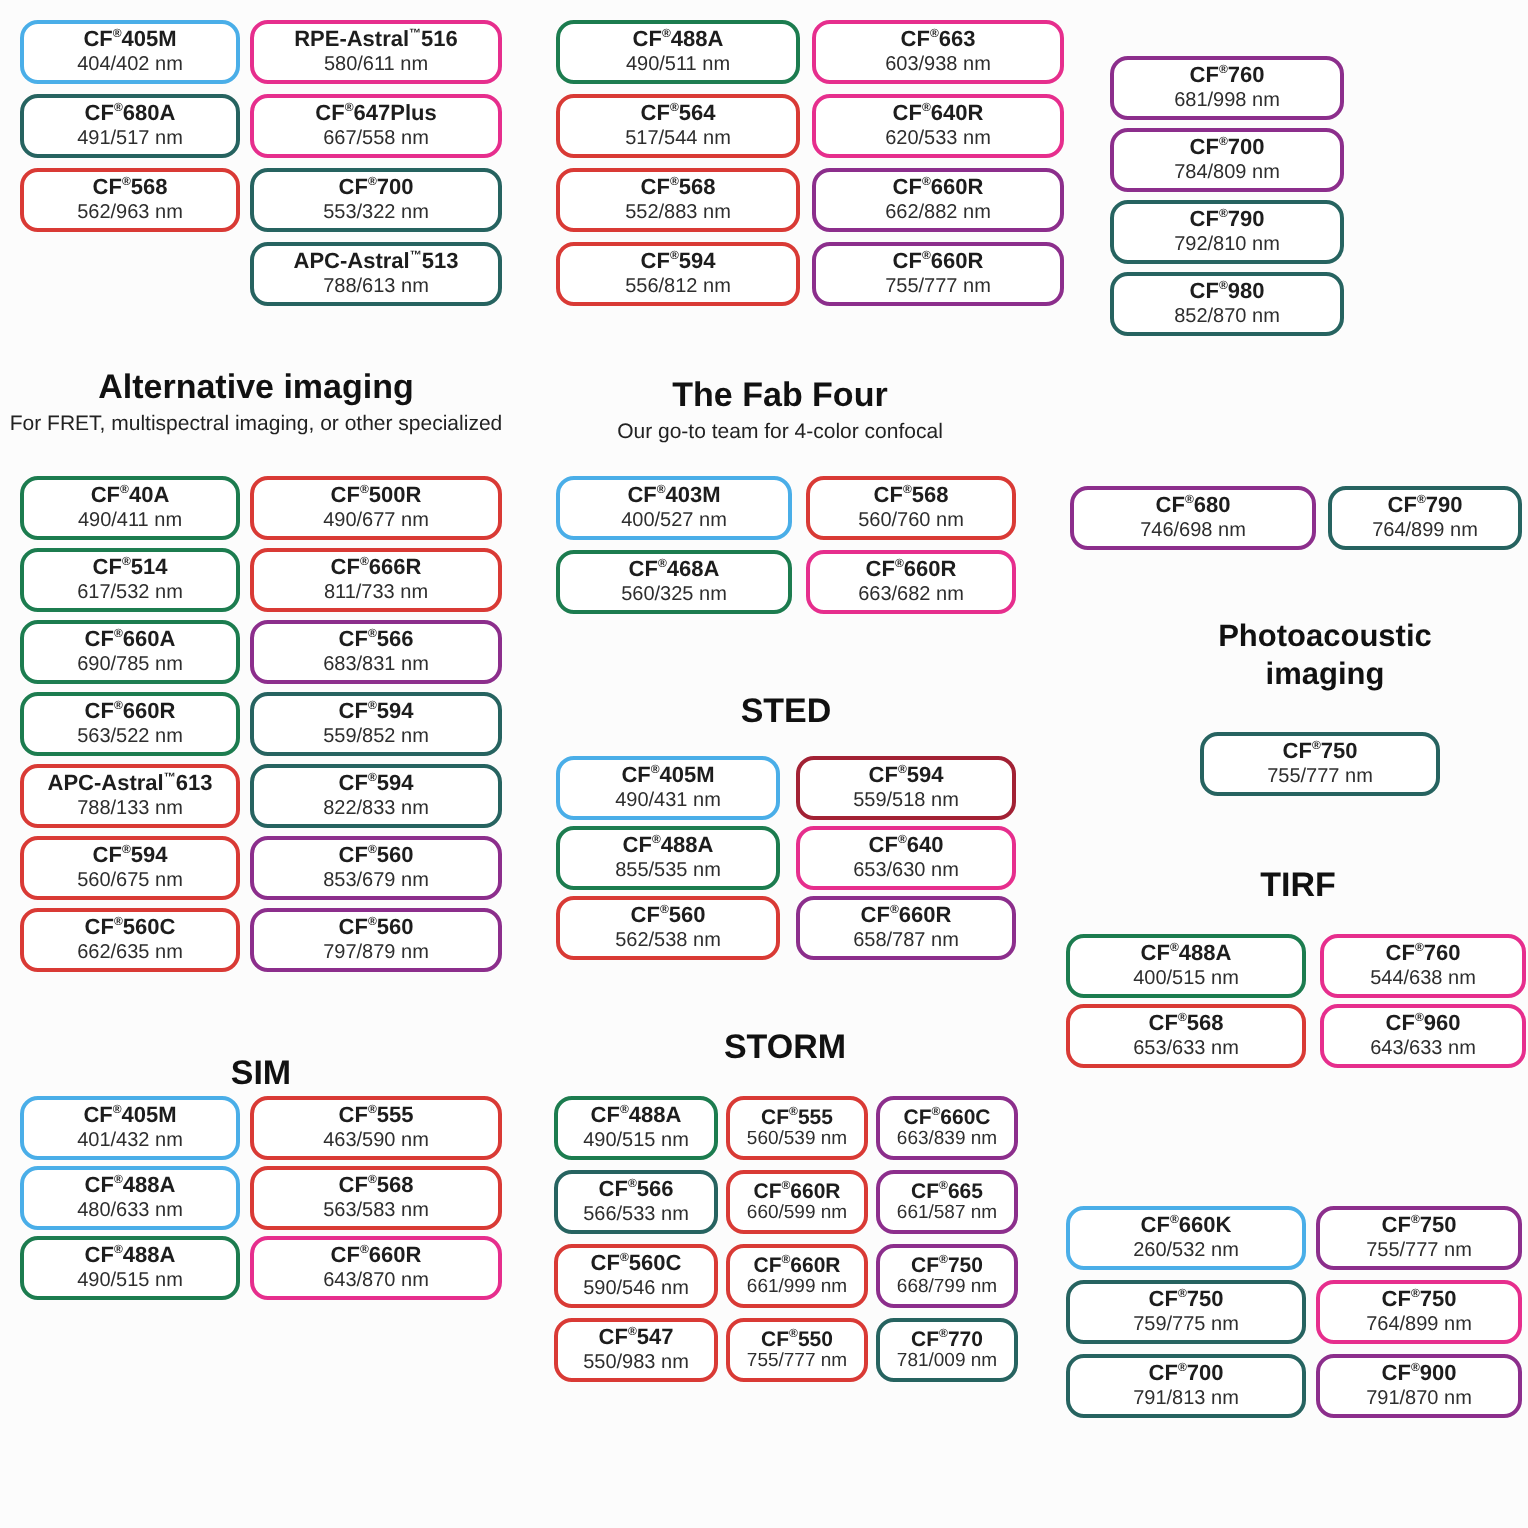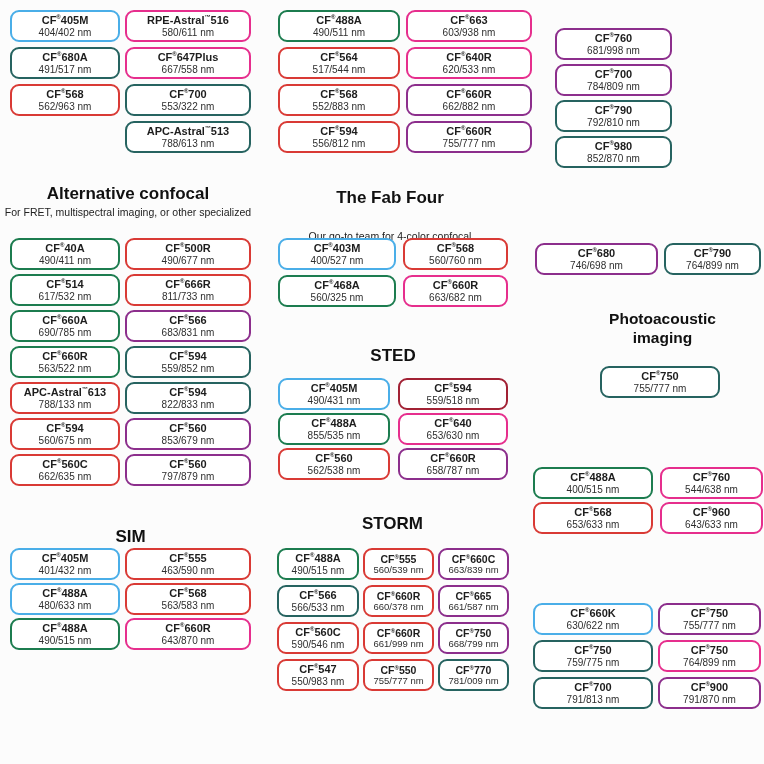--- a/index.html
+++ b/index.html
@@ -26,21 +26,21 @@
   #top-col3{left:278px;top:10px;width:122px;gap:5px;}
   #top-col4{left:406px;top:10px;width:126px;gap:5px;}
   #top-col5{left:555px;top:28px;width:117px;gap:4px;}
 
   #t-alt{left:0px;top:184px;width:256px;}
   #s-alt{left:0px;top:206px;width:256px;}
   #as-col1{left:10px;top:238px;width:110px;gap:4px;}
   #as-col2{left:125px;top:238px;width:126px;gap:4px;}
 
   #t-ff{left:265px;top:188px;width:250px;}
-  #s-ff{left:265px;top:210px;width:250px;margin-top:20px;}
+  #s-ff{left:265px;top:210px;width:250px;}
   #ff-col1{left:278px;top:238px;width:118px;gap:5px;}
   #ff-col2{left:403px;top:238px;width:105px;gap:5px;}
 
   #t-sted{left:278px;top:346px;width:230px;}
   #sted-col1{left:278px;top:378px;width:112px;gap:3px;}
   #sted-col2{left:398px;top:378px;width:110px;gap:3px;}
 
   #right-pair{left:535px;top:243px;}
   #right-pair .pill:nth-child(1){width:123px;}
   #right-pair .pill:nth-child(2){width:97px;}
@@ -152,21 +152,21 @@
       <div class="pill" style="border-color: rgb(38, 99, 96);">
         <div class="pill-name">CF<sup>®</sup>790</div>
         <div class="pill-exem">792/810 nm</div>
       </div>
       <div class="pill" style="border-color: rgb(38, 99, 96);">
         <div class="pill-name">CF<sup>®</sup>980</div>
         <div class="pill-exem">852/870 nm</div>
       </div>
     </div>
 
-  <div class="sec-title" id="t-alt">Alternative confocal</div>
+  <div class="sec-title" id="t-alt">Alternative imaging</div>
   <div class="sec-sub" id="s-alt">For FRET, multispectral imaging, or other specialized</div>
   <div class="pill-col" id="as-col1">
       <div class="pill" style="border-color: rgb(28, 124, 79);">
         <div class="pill-name">CF<sup>®</sup>40A</div>
         <div class="pill-exem">490/411 nm</div>
       </div>
       <div class="pill" style="border-color: rgb(28, 124, 79);">
         <div class="pill-name">CF<sup>®</sup>514</div>
         <div class="pill-exem">617/532 nm</div>
       </div>
@@ -287,20 +287,21 @@
     </div>
 
   <div class="sec-title" id="t-pa">Photoacoustic imaging</div>
   <div class="pill-col" id="pa-col">
       <div class="pill" style="border-color: rgb(38, 99, 96);">
         <div class="pill-name">CF<sup>®</sup>750</div>
         <div class="pill-exem">755/777 nm</div>
       </div>
     </div>
 
+  <div class="sec-title" id="t-tirf">TIRF</div>
   <div class="pill-col" id="tirf-col1">
       <div class="pill" style="border-color: rgb(28, 124, 79);">
         <div class="pill-name">CF<sup>®</sup>488A</div>
         <div class="pill-exem">400/515 nm</div>
       </div>
       <div class="pill" style="border-color: rgb(217, 58, 53);">
         <div class="pill-name">CF<sup>®</sup>568</div>
         <div class="pill-exem">653/633 nm</div>
       </div>
     </div>
@@ -364,21 +365,21 @@
         <div class="pill-exem">550/983 nm</div>
       </div>
     </div>
   <div class="pill-col" id="storm-col2">
       <div class="pill" style="border-color: rgb(217, 58, 53);">
         <div class="pill-name">CF<sup>®</sup>555</div>
         <div class="pill-exem">560/539 nm</div>
       </div>
       <div class="pill" style="border-color: rgb(217, 58, 53);">
         <div class="pill-name">CF<sup>®</sup>660R</div>
-        <div class="pill-exem">660/378 nm</div>
+        <div class="pill-exem">660/599 nm</div>
       </div>
       <div class="pill" style="border-color: rgb(217, 58, 53);">
         <div class="pill-name">CF<sup>®</sup>660R</div>
         <div class="pill-exem">661/999 nm</div>
       </div>
       <div class="pill" style="border-color: rgb(217, 58, 53);">
         <div class="pill-name">CF<sup>®</sup>550</div>
         <div class="pill-exem">755/777 nm</div>
       </div>
     </div>
@@ -397,21 +398,21 @@
       </div>
       <div class="pill" style="border-color: rgb(38, 99, 96);">
         <div class="pill-name">CF<sup>®</sup>770</div>
         <div class="pill-exem">781/009 nm</div>
       </div>
     </div>
 
   <div class="pill-col" id="tp-col1">
       <div class="pill" style="border-color: rgb(74, 174, 232);">
         <div class="pill-name">CF<sup>®</sup>660K</div>
-        <div class="pill-exem">630/622 nm</div>
+        <div class="pill-exem">260/532 nm</div>
       </div>
       <div class="pill" style="border-color: rgb(38, 99, 96);">
         <div class="pill-name">CF<sup>®</sup>750</div>
         <div class="pill-exem">759/775 nm</div>
       </div>
       <div class="pill" style="border-color: rgb(38, 99, 96);">
         <div class="pill-name">CF<sup>®</sup>700</div>
         <div class="pill-exem">791/813 nm</div>
       </div>
     </div>

